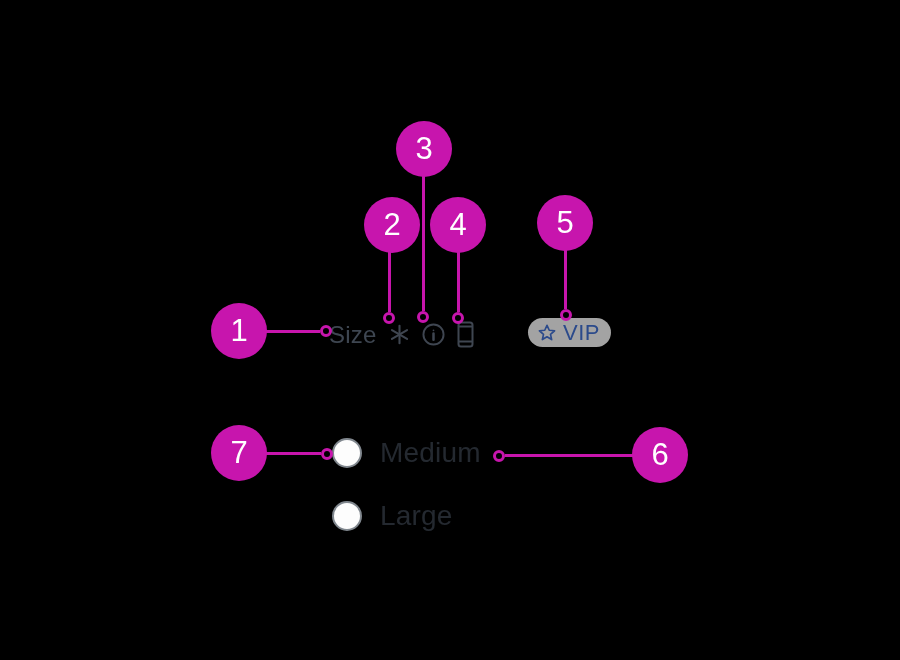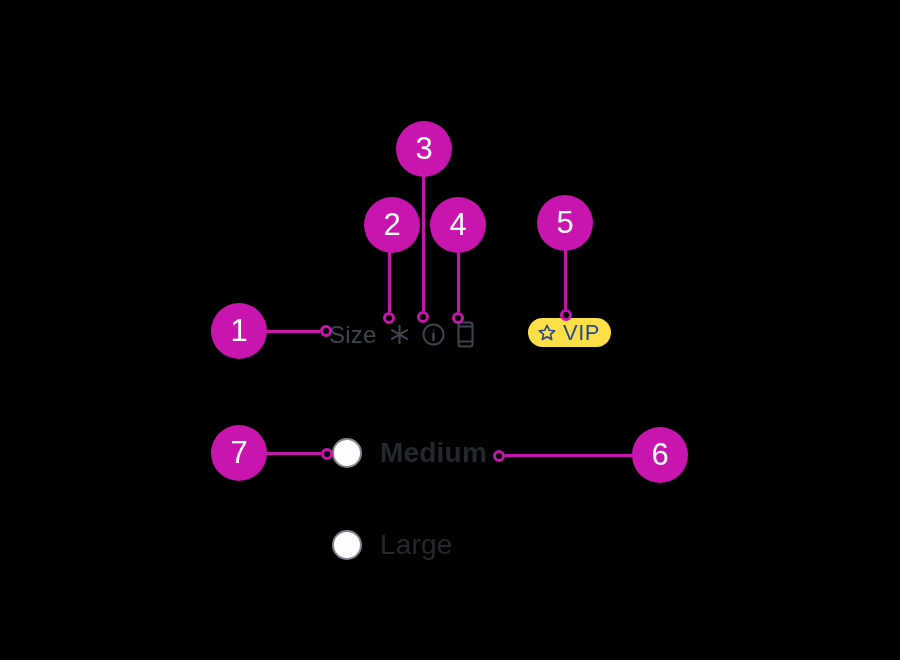--- a/index.html
+++ b/index.html
@@ -26,38 +26,38 @@
     letter-spacing: 0.2px;
   }
   .icon { display: block; }
 
   .vip-badge {
     position: absolute;
     left: 528px; top: 318px;
     height: 29px;
     padding: 0 11px 0 9px;
     border-radius: 15px;
-    background: #fde047;
+    background: #a3a3a3;
     display: flex; align-items: center; gap: 6px;
   }
   .vip-badge .badge-label {
     font-size: 22px;
     font-weight: 500;
     color: #2B4A8B;
     letter-spacing: 0.5px;
   }
 
   .option-row {
     position: absolute;
     left: 332px; height: 30px;
     display: flex; align-items: center;
   }
   .option-row.small  { top: 374px; }
-  .option-row.medium { top: 438px; font-weight: bold; }
-  .option-row.large  { top: 530px; text-align: right; }
+  .option-row.medium { top: 438px; }
+  .option-row.large  { top: 501px; text-align: right; }
   .radio {
     width: 30px; height: 30px;
     border: 2.5px solid #80878E;
     border-radius: 50%;
     background: #FDFDFD;
     flex: 0 0 auto;
   }
   .option-label {
     margin-left: 18px;
     font-size: 28px;

